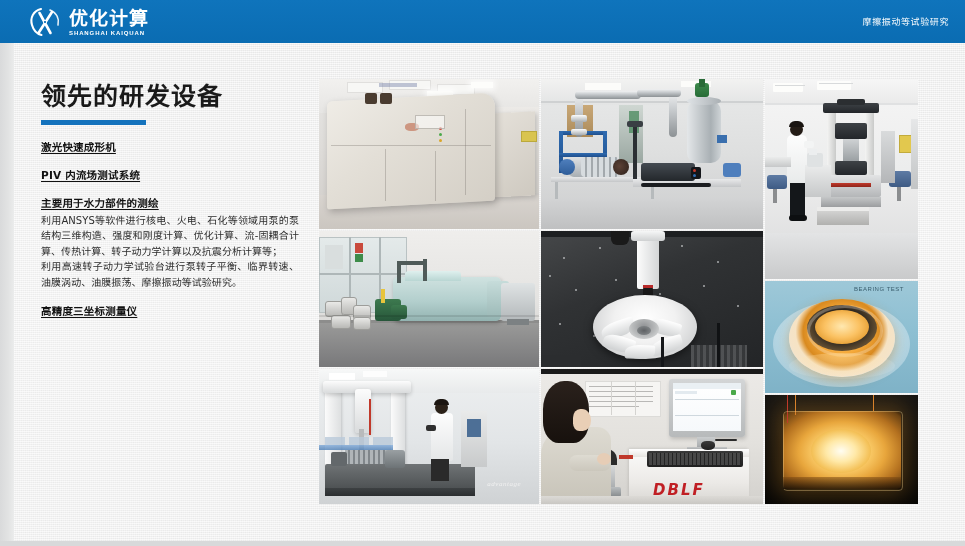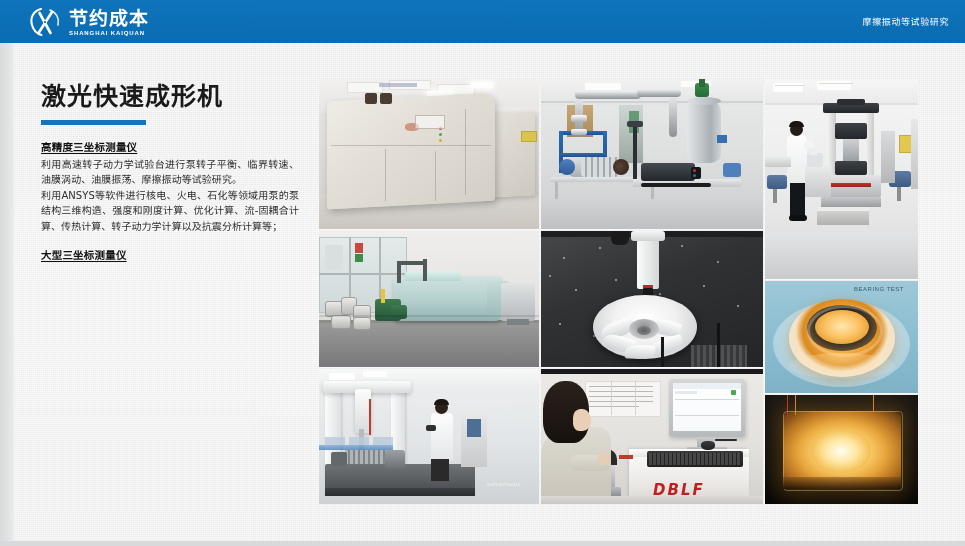--- a/index.html
+++ b/index.html
@@ -379,52 +379,54 @@
       <span class="logo-mark">
         <svg width="34" height="32" viewBox="0 0 34 32" aria-hidden="true">
           <path d="M13 3 C5 5, 2 12, 4 19 C5.5 24.5, 9.5 28, 13.5 29" fill="none" stroke="#ffffff" stroke-width="2.1" stroke-linecap="round"></path>
           <path d="M11.5 7 L22.5 27" stroke="#ffffff" stroke-width="2.6" stroke-linecap="round"></path>
           <path d="M24 6 L10.5 27" stroke="#ffffff" stroke-width="2.6" stroke-linecap="round"></path>
           <path d="M22 4 C29 7, 31.5 13, 30 19" fill="none" stroke="#ffffff" stroke-width="1.6" stroke-linecap="round" opacity="0.9"></path>
           <circle cx="17" cy="16" r="1.6" fill="#0d71b9" stroke="#ffffff" stroke-width="1"></circle>
         </svg>
       </span>
       <span class="logo-text-wrap">
-        <span class="logo-cn">节约成本</span>
+        <span class="logo-cn">优化计算</span>
         <span class="logo-en">SHANGHAI KAIQUAN</span>
       </span>
     </div>
 
     <div class="header-slogan">摩擦振动等试验研究</div>
   </div>
 
   <div class="canvas">
     <div class="left-rail"></div>
     <div class="bottom-rail"></div>
 
     <div class="textcol">
-      <h1 class="page-title">激光快速成形机</h1>
+      <h1 class="page-title">领先的研发设备</h1>
       <div class="title-rule"></div>
 
       <div class="section">
+        <div class="section-head">激光快速成形机</div>
       </div>
 
       <div class="section">
+        <div class="section-head">PIV 内流场测试系统</div>
+      </div>
+
+      <div class="section">
+        <div class="section-head">主要用于水力部件的测绘</div>
+        <div class="section-body">
+            <div class="para">利用ANSYS等软件进行核电、火电、石化等领域用泵的泵结构三维构造、强度和刚度计算、优化计算、流-固耦合计算、传热计算、转子动力学计算以及抗震分析计算等；</div>
+            <div class="para">利用高速转子动力学试验台进行泵转子平衡、临界转速、油膜涡动、油膜振荡、摩擦振动等试验研究。</div>
+          </div>
       </div>
 
       <div class="section">
         <div class="section-head">高精度三坐标测量仪</div>
-        <div class="section-body">
-            <div class="para">利用高速转子动力学试验台进行泵转子平衡、临界转速、油膜涡动、油膜振荡、摩擦振动等试验研究。</div>
-            <div class="para">利用ANSYS等软件进行核电、火电、石化等领域用泵的泵结构三维构造、强度和刚度计算、优化计算、流-固耦合计算、传热计算、转子动力学计算以及抗震分析计算等；</div>
-          </div>
-      </div>
-
-      <div class="section">
-        <div class="section-head">大型三坐标测量仪</div>
       </div>
     </div>
 
     <div class="grid">
 
       <div class="col col-a">
 
         <div class="ph a1">
           <div class="scene">
             <div class="fl bg"></div>

